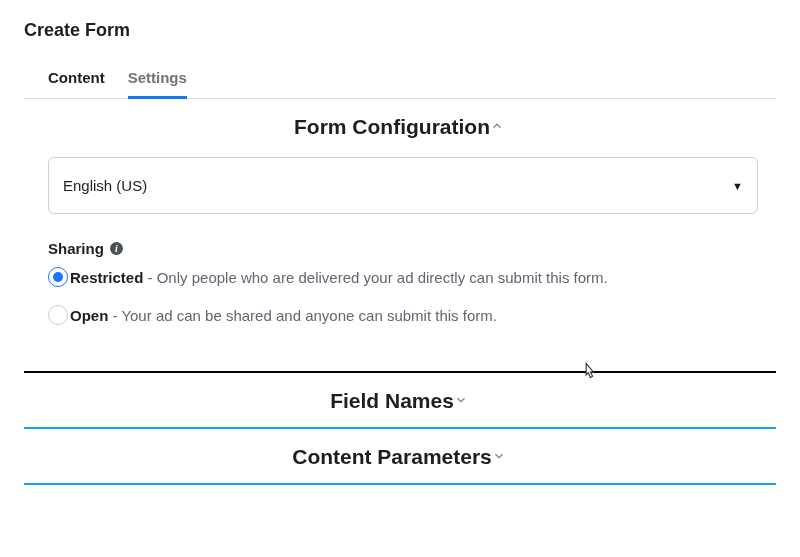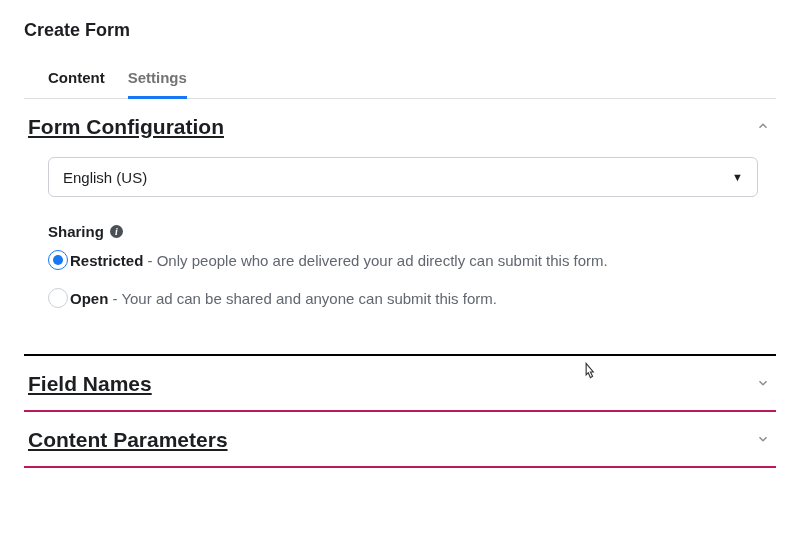--- a/index.html
+++ b/index.html
@@ -30,33 +30,32 @@
       cursor: pointer;
       color: #1c1e21;
     }
     .tab.active {
       color: #737373;
       border-bottom: 3px solid #1877f2;
       margin-bottom: -1px;
     }
     .section {
       display: flex;
-      justify-content: space-between;
+      justify-content: center;
       align-items: center;
       padding: 16px 6px 14px 4px;
       cursor: pointer;
-      text-decoration: underline;
     }
     .section-title {
       font-size: 21px;
       font-weight: 700;
       color: #1c1e21;
     }
     .section.collapsed {
-      border-bottom: 2px solid #be185d;
+      border-bottom: 2px solid #0ea5e9;
     }
     .chevron {
       color: #8a8d91;
       font-size: 14px;
     }
     .section-body {
       padding: 4px 0 22px 24px;
     }
     .field-label {
       font-size: 15px;
@@ -67,21 +66,21 @@
       align-items: center;
       gap: 6px;
     }
     .select-wrap {
       position: relative;
       width: 710px;
       margin-bottom: 26px;
     }
     .select {
       width: 100%;
-      height: 40px;
+      height: 57px;
       border: 1px solid #ccd0d5;
       border-radius: 6px;
       padding: 0 14px;
       font-size: 15px;
       color: #1c1e21;
       background: #fff;
       display: flex;
       align-items: center;
       justify-content: space-between;
       cursor: pointer;

